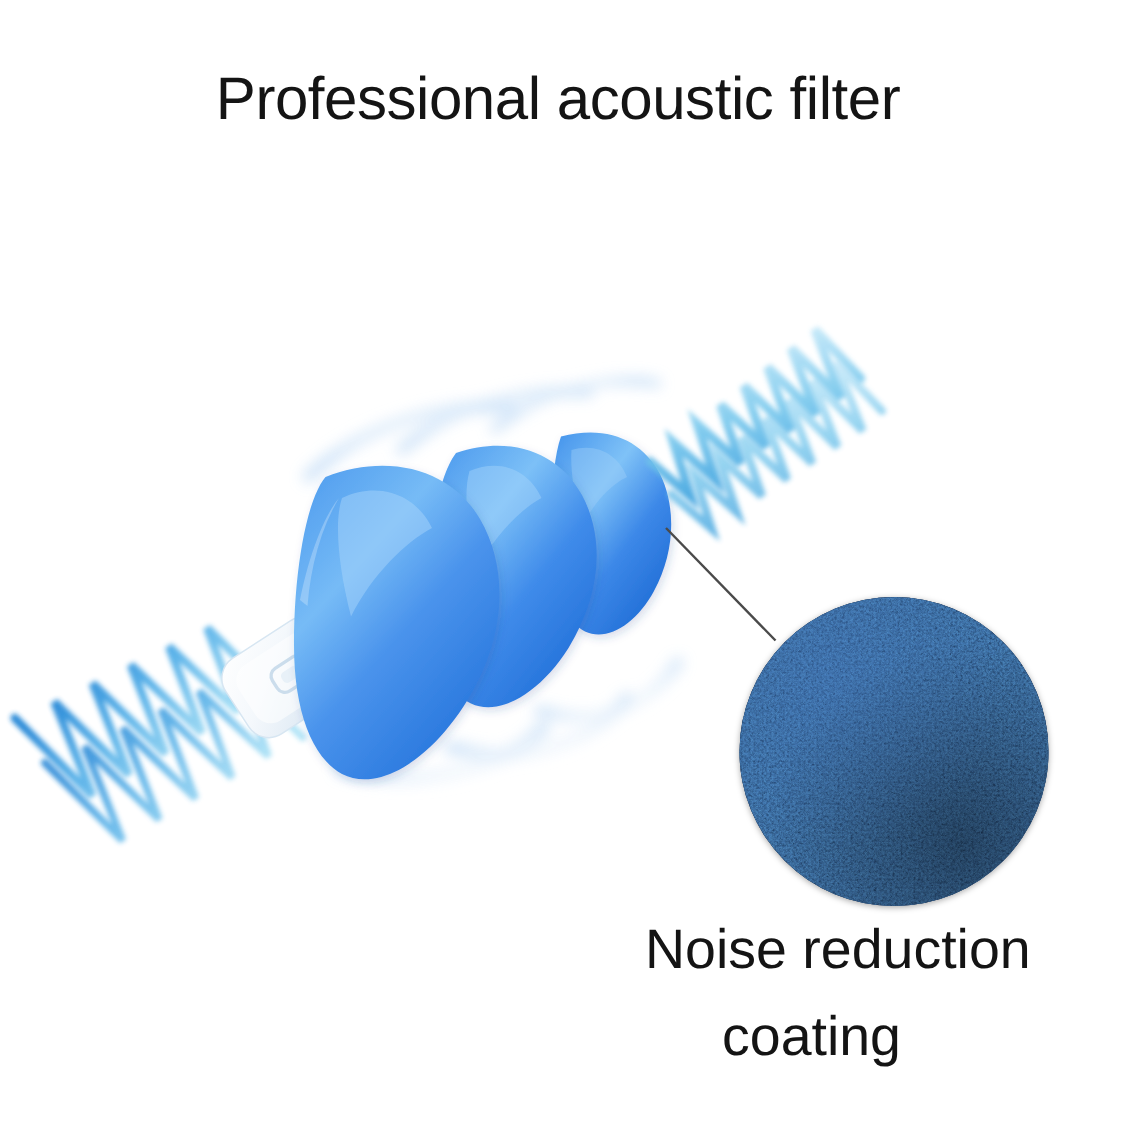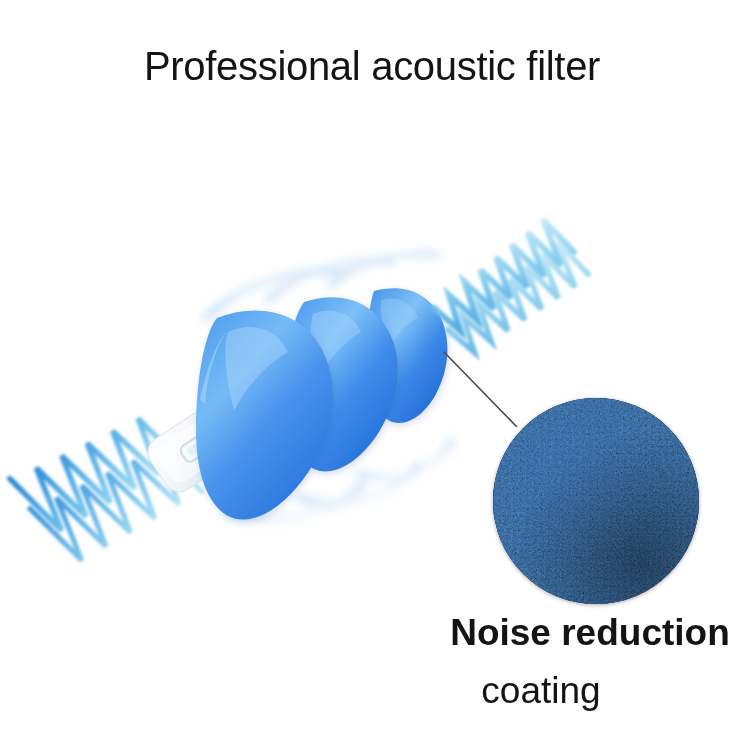--- a/index.html
+++ b/index.html
@@ -37,21 +37,21 @@
     position: absolute;
     left: 430px;
     top: 604px;
     width: 320px;
     font-family: "Liberation Sans", sans-serif;
     font-size: 37px;
     font-weight: 400;
     line-height: 58px;
     color: #141414;
   }
-  #caption .line1 { display: block; text-align: center; font-weight: bold; }
+  #caption .line1 { display: block; text-align: left; }
   #caption .line2 { display: block; text-align: center; padding-right: 98px; }
 
   
   #art {
     position: absolute;
     left: 0;
     top: 0;
     width: 750px;
     height: 750px;
   }

